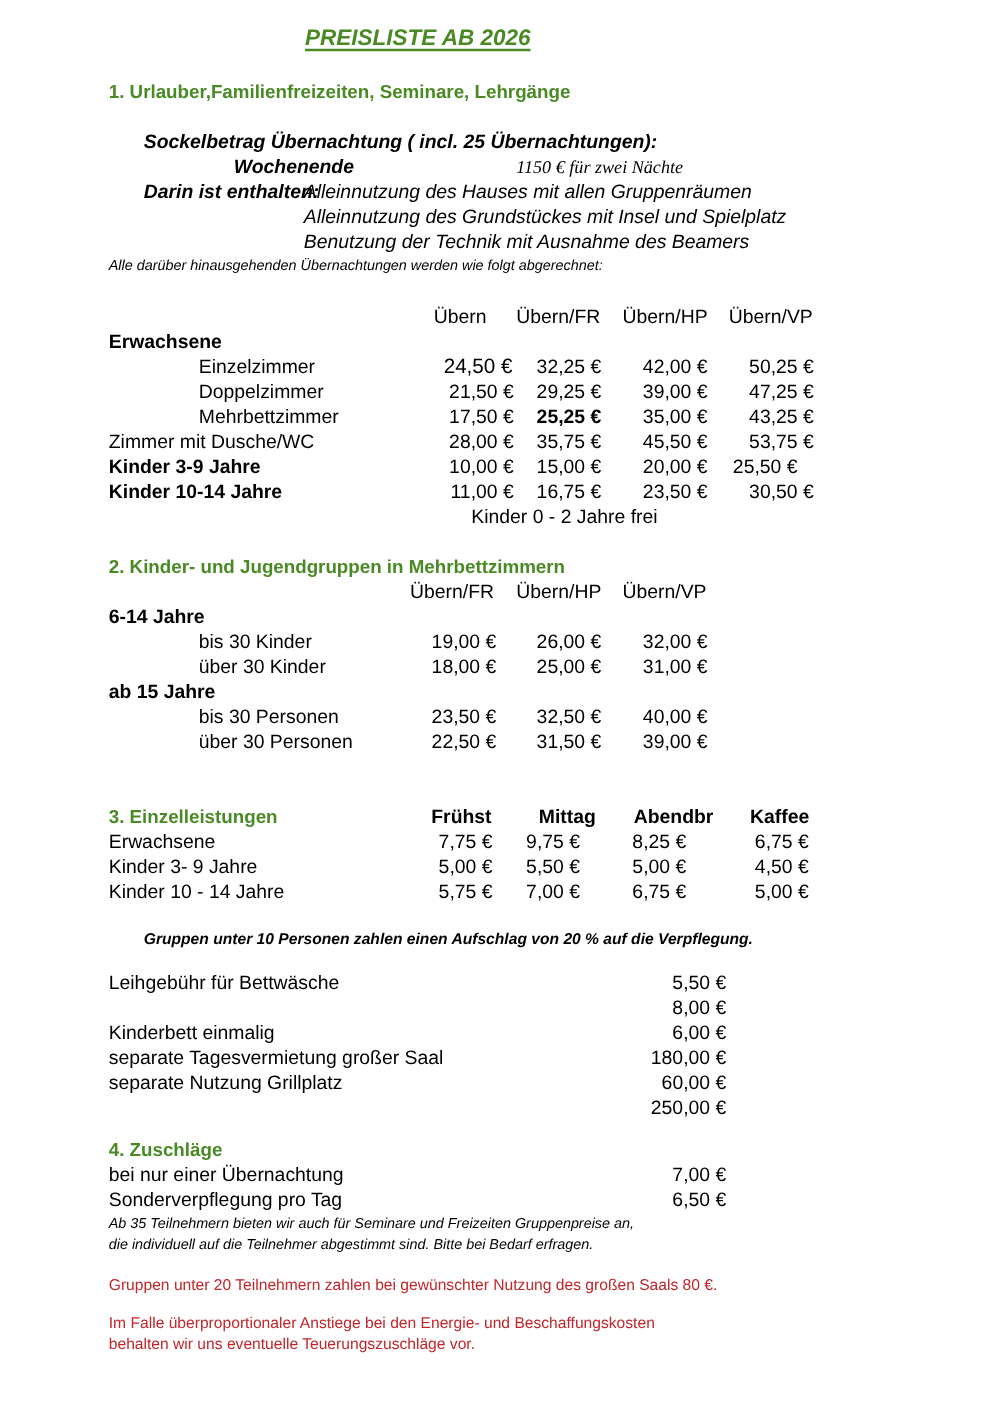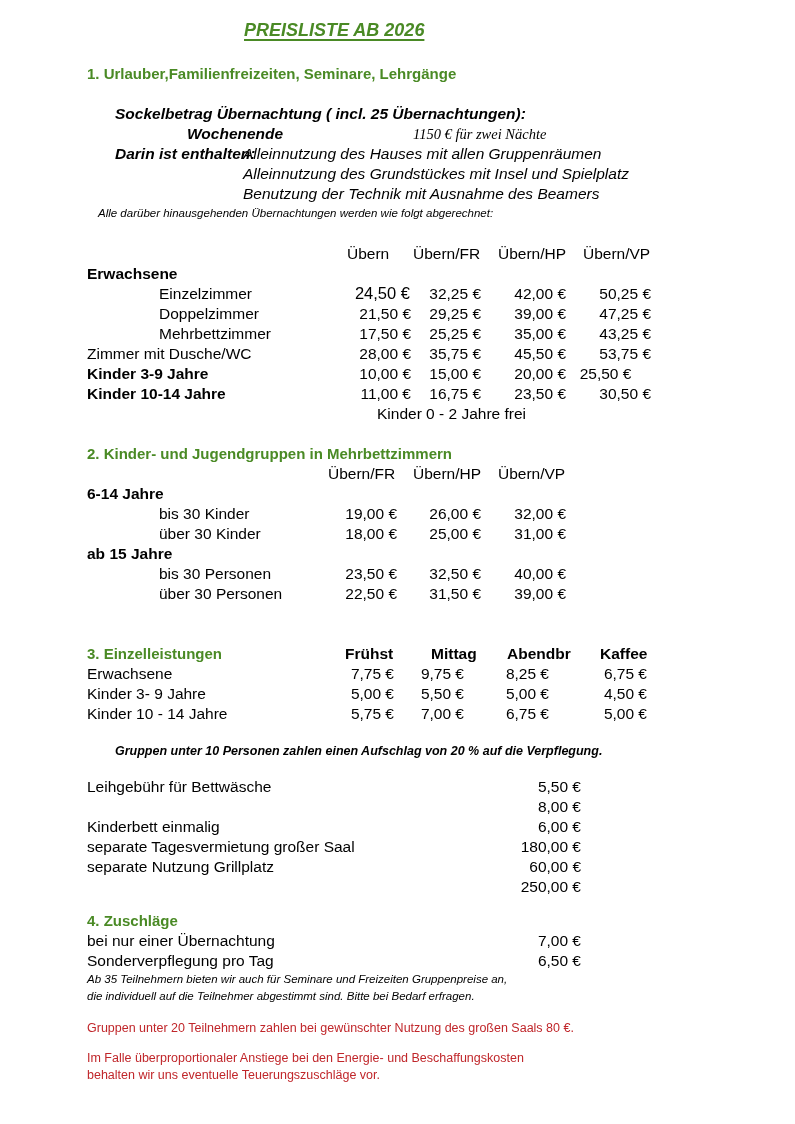--- a/index.html
+++ b/index.html
@@ -27,21 +27,21 @@
 <div class="abs title green" style="left:244px; top:20px;">PREISLISTE AB 2026</div>
 
 <div class="abs h green" style="left:87px; top:65px;">1. Urlauber,Familienfreizeiten, Seminare, Lehrgänge</div>
 <div class="abs t16 bi" style="left:87px; top:105px;">Sockelbetrag Übernachtung ( incl. 25 Übernachtungen):</div>
 <div class="abs t16 bi" style="left:159px; top:125px;">Wochenende</div>
 <div class="abs serif" style="left:413px; top:126px;">1150 € für zwei Nächte</div>
 <div class="abs t16 bi" style="left:87px; top:145px;">Darin ist enthalten:</div>
 <div class="abs t16 it" style="left:243px; top:145px;">Alleinnutzung des Hauses mit allen Gruppenräumen</div>
 <div class="abs t16 it" style="left:243px; top:165px;">Alleinnutzung des Grundstückes mit Insel und Spielplatz</div>
 <div class="abs t16 it" style="left:243px; top:185px;">Benutzung der Technik mit Ausnahme des Beamers</div>
-<div class="abs small" style="left:98px; top:207px;font-style:italic;">Alle darüber hinausgehenden Übernachtungen werden wie folgt abgerechnet:</div>
+<div class="abs small" style="left:87px; top:207px;font-style:italic;">Alle darüber hinausgehenden Übernachtungen werden wie folgt abgerechnet:</div>
 
 <div class="cell" style="left:347px; top:245px;">Übern</div>
 <div class="cell" style="left:413px; top:245px;">Übern/FR</div>
 <div class="cell" style="left:498px; top:245px;">Übern/HP</div>
 <div class="cell" style="left:583px; top:245px;">Übern/VP</div>
 
 <div class="abs t16 b" style="left:87px; top:265px;">Erwachsene</div>
 
 <div class="row" style="top:285px;">
   <div class="cell" style="left:159px;">Einzelzimmer</div>
@@ -53,37 +53,37 @@
 <div class="row" style="top:305px;">
   <div class="cell" style="left:159px;">Doppelzimmer</div>
   <div class="cell r" style="left:330px; width:81px;">21,50 €</div>
   <div class="cell r" style="left:400px; width:81px;">29,25 €</div>
   <div class="cell r" style="left:480px; width:86px;">39,00 €</div>
   <div class="cell r" style="left:560px; width:91px;">47,25 €</div>
 </div>
 <div class="row" style="top:325px;">
   <div class="cell" style="left:159px;">Mehrbettzimmer</div>
   <div class="cell r" style="left:330px; width:81px;">17,50 €</div>
-  <div class="cell r" style="left:400px; width:81px;">25,25 €</div>
+  <div class="cell r" style="left:400px; width:81px;font-weight:bold;">25,25 €</div>
   <div class="cell r" style="left:480px; width:86px;">35,00 €</div>
   <div class="cell r" style="left:560px; width:91px;">43,25 €</div>
 </div>
 <div class="row" style="top:345px;">
   <div class="cell" style="left:87px;">Zimmer mit Dusche/WC</div>
   <div class="cell r" style="left:330px; width:81px;">28,00 €</div>
   <div class="cell r" style="left:400px; width:81px;">35,75 €</div>
   <div class="cell r" style="left:480px; width:86px;">45,50 €</div>
   <div class="cell r" style="left:560px; width:91px;">53,75 €</div>
 </div>
 <div class="row" style="top:365px;">
   <div class="cell b" style="left:87px;">Kinder 3-9 Jahre</div>
   <div class="cell r" style="left:330px; width:81px;">10,00 €</div>
   <div class="cell r" style="left:400px; width:81px;">15,00 €</div>
   <div class="cell r" style="left:480px; width:86px;">20,00 €</div>
-  <div class="cell r" style="left:560px; width:91px;text-align:center;">25,50 €</div>
+  <div class="cell r" style="left:547px; width:91px;">25,50 €</div>
 </div>
 <div class="row" style="top:385px;">
   <div class="cell b" style="left:87px;">Kinder 10-14 Jahre</div>
   <div class="cell r" style="left:330px; width:81px;">11,00 €</div>
   <div class="cell r" style="left:400px; width:81px;">16,75 €</div>
   <div class="cell r" style="left:480px; width:86px;">23,50 €</div>
   <div class="cell r" style="left:560px; width:91px;">30,50 €</div>
 </div>
 <div class="abs t16" style="left:377px; top:405px;">Kinder 0 - 2 Jahre frei</div>
 

